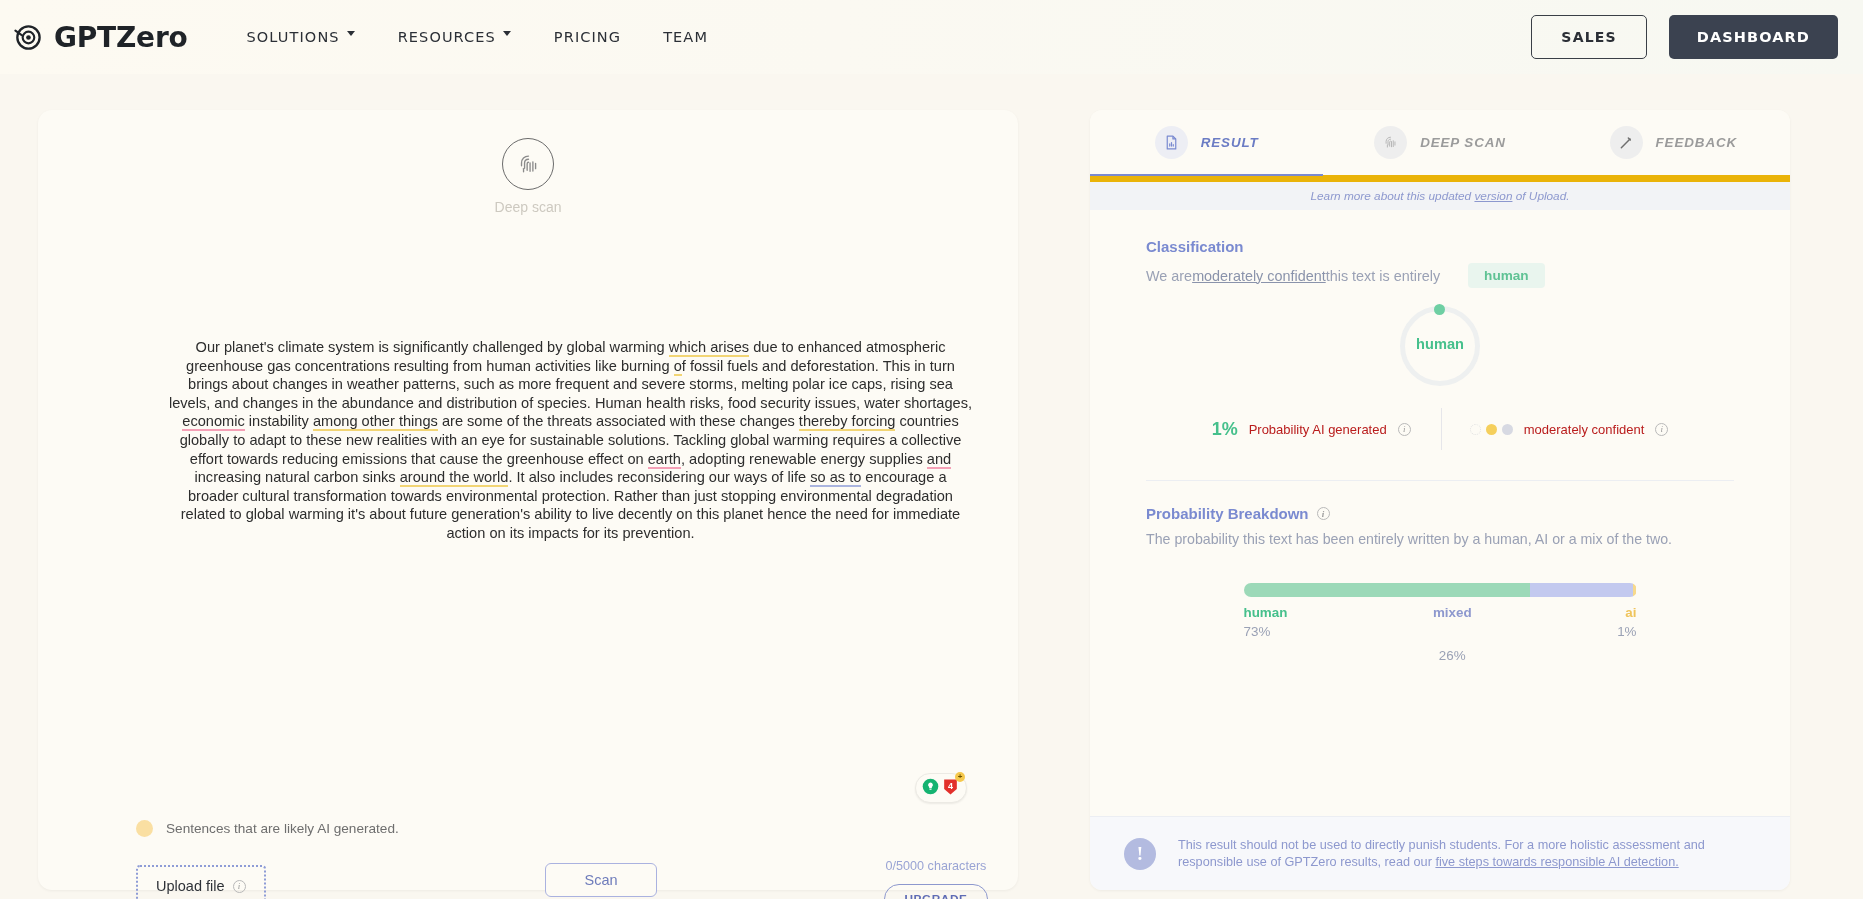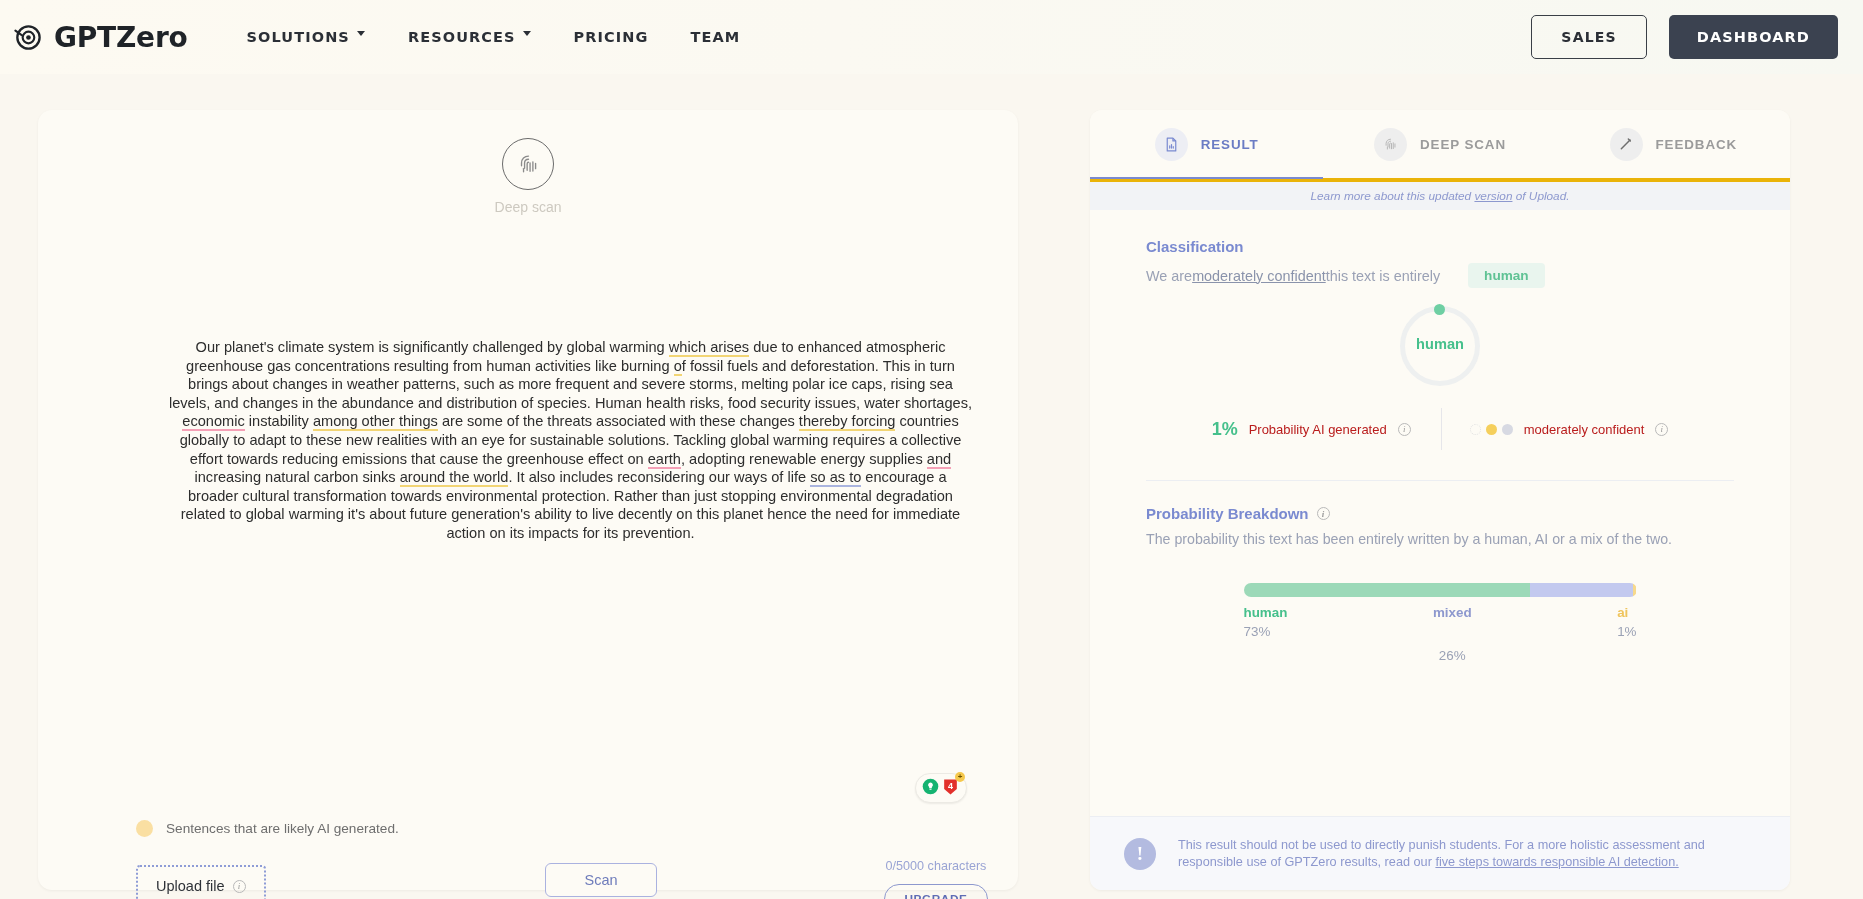--- a/index.html
+++ b/index.html
@@ -19,21 +19,21 @@
   }
   .brand { display:flex; align-items:center; gap:11px; margin-left:12px; }
   .brand-mark { width:31px; height:31px; flex:none; }
   .brand-name {
     font-size:28px; font-weight:700; letter-spacing:-0.2px; color:#1f2328;
     font-family:"DejaVu Sans", sans-serif;
   }
   .nav { display:flex; align-items:center; gap:0; margin-left:38px; }
   .nav-item {
     display:flex; align-items:center; gap:7px;
-    font-size:14.5px; font-weight:700; letter-spacing:1.1px;
+    font-size:14.5px; font-weight:400; letter-spacing:1.1px;
     color:#2b2f36; padding:10px 21px; cursor:pointer;
     font-family:"DejaVu Sans", sans-serif;
   }
   .caret { display:inline-block; width:9px; height:9px; position:relative; top:-2px; }
   .caret:after {
     content:""; position:absolute; left:0; top:0;
     border-left:4.5px solid transparent; border-right:4.5px solid transparent;
     border-top:5px solid #2b2f36;
   }
   .header-right { margin-left:auto; display:flex; align-items:center; gap:22px; margin-right:25px;border-radius:16px; }
@@ -108,21 +108,21 @@
     font-size:9px; color:#9a9a9a; font-style:italic;
     font-family:"Liberation Serif", serif; flex:none;
   }
 
   
   .right-panel {
     position:absolute; left:1090px; top:110px; width:700px; height:780px;
     border-radius:12px; overflow:hidden; background:#fdfbf5;
     box-shadow: 0 1px 3px rgba(0,0,0,0.05);
   }
-  .tabs { display:flex; height:72px; background:#fdfbf5; border-bottom:4px solid #eab308; }
+  .tabs { display:flex; height:72px; background:#fdfbf5; border-bottom:7px solid #eab308;font-style:italic; }
   .tab { flex:1; display:flex; align-items:center; justify-content:center; gap:13px; cursor:pointer; position:relative; }
   .tab-icon {
     width:33px; height:33px; border-radius:50%; background:#edeef4;
     display:flex; align-items:center; justify-content:center; flex:none;
   }
   .tab-icon.inactive { background:#eeeeee; }
   .tab-label { font-size:13.4px; font-weight:700; letter-spacing:0.9px; color:#9b9b9b; }
   .tab.active .tab-label { color:#6b7cc4; }
   .tab.active:after {
     content:""; position:absolute; left:0; right:0; bottom:-1px; height:2.5px; background:#7a8ad0;
@@ -182,21 +182,21 @@
   .bd-seg-ai    { background:#f7d98b; }
   .bd-labels { display:flex; justify-content:center; margin-top:8px; }
   .bd-labels-inner { width:393px; display:flex; }
   .bd-col { display:flex; flex-direction:column; }
   .bd-name { font-size:13.4px; font-weight:700; }
   .bd-val  { font-size:13.4px; color:#9aa1b5; margin-top:4px; }
   .bd-col.human { align-items:flex-start; }
   .bd-col.human .bd-name { color:#46c08c; }
   .bd-col.mixed { align-items:center; flex:1;gap:24px; }
   .bd-col.mixed .bd-name { color:#8d98ce; }
-  .bd-col.ai { }
+  .bd-col.ai { align-items:flex-end; }
   .bd-col.ai .bd-name { color:#efc45c; }
 
   .warn-bar {
     position:absolute; left:0; bottom:0; width:700px; height:74px;
     background:#f7f8fb; border-top:1px solid #eceef3;
     display:flex; align-items:center; gap:22px; padding:0 34px;
   }
   .warn-icon {
     width:32px; height:32px; border-radius:50%; background:#b3bbe0; flex:none;
     display:flex; align-items:center; justify-content:center;

